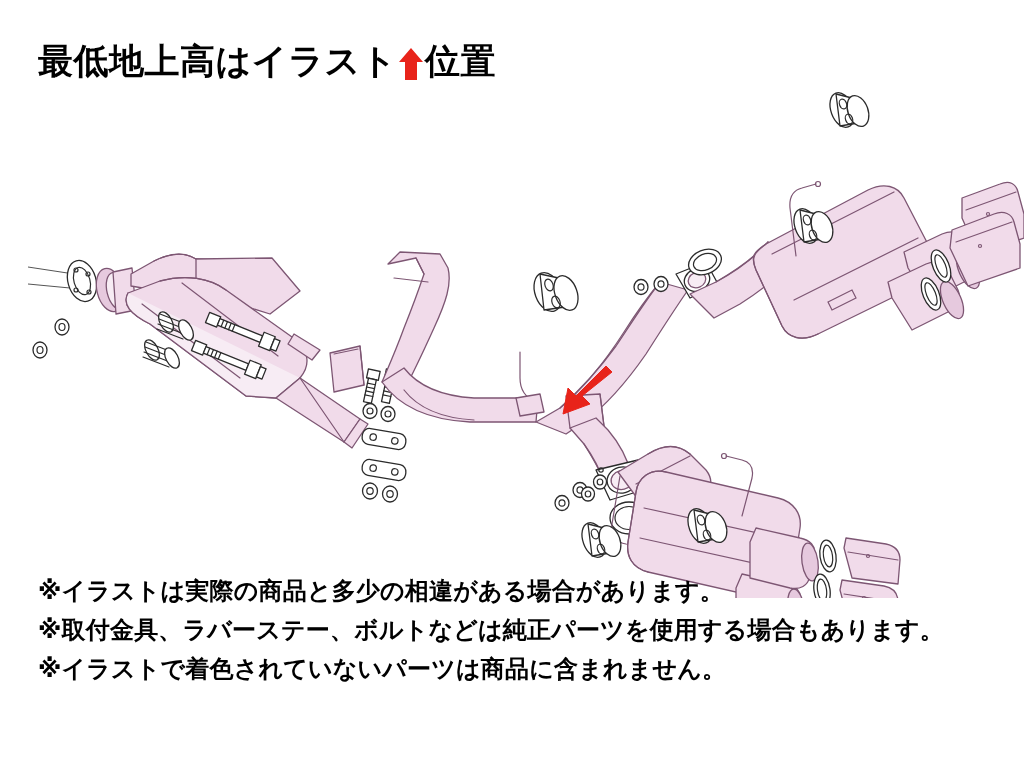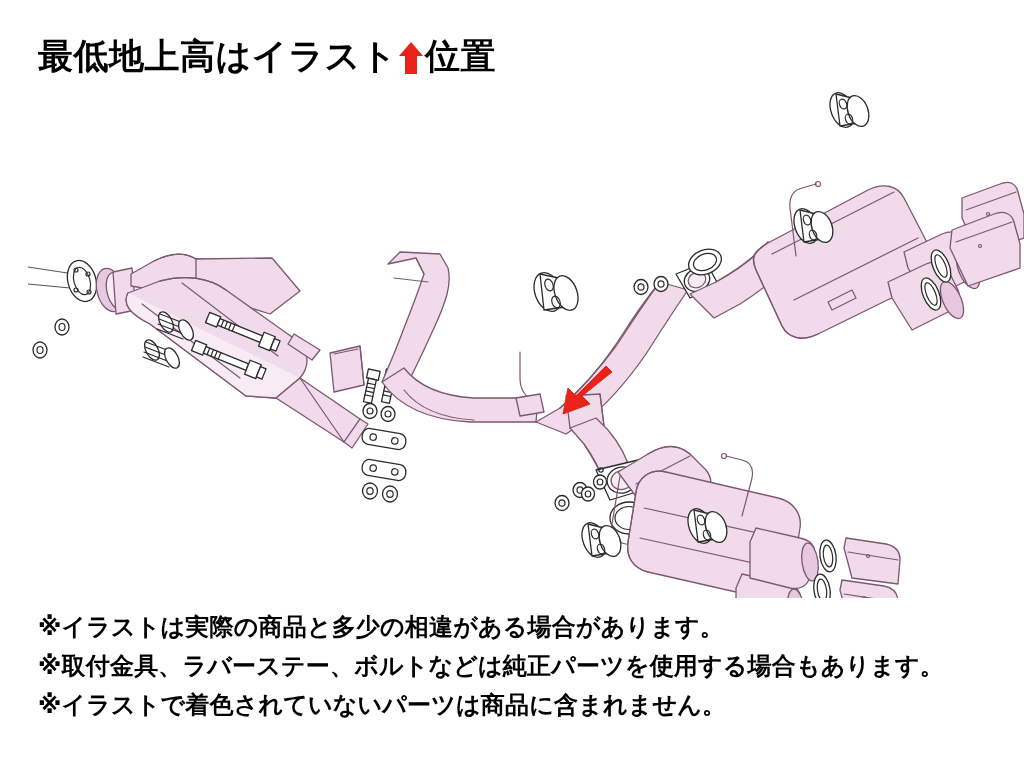--- a/index.html
+++ b/index.html
@@ -23,21 +23,21 @@
     background: #ffffff;
   }
 
   
   #title-bar {
     position: absolute;
     left: 38px;
     top: 33px;
     height: 46px;
     display: flex;
-    align-items: center;
+    align-items: flex-end;
     white-space: nowrap;
   }
   .title-text {
     font-size: 35px;
     font-weight: 700;
     letter-spacing: 0.5px;
     line-height: 1;
     color: #000000;
   }
   .title-arrow {
@@ -60,21 +60,21 @@
   #illustration svg {
     display: block;
     width: 1024px;
     height: 520px;
   }
 
   
   #notes {
     position: absolute;
     left: 38px;
-    top: 608px;
+    top: 572px;
     width: 950px;
   }
   .note-line {
     font-size: 24px;
     font-weight: 700;
     line-height: 39px;
     letter-spacing: 0.2px;
     color: #000000;
     white-space: nowrap;
   }

